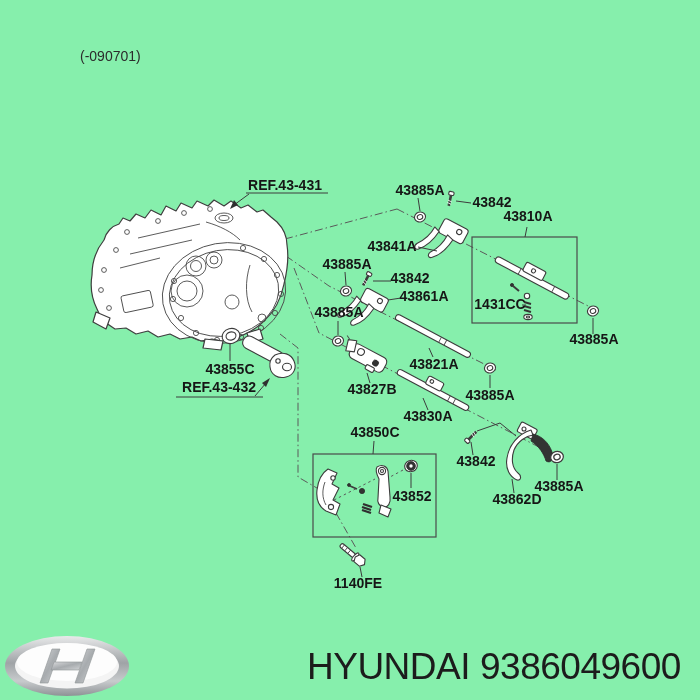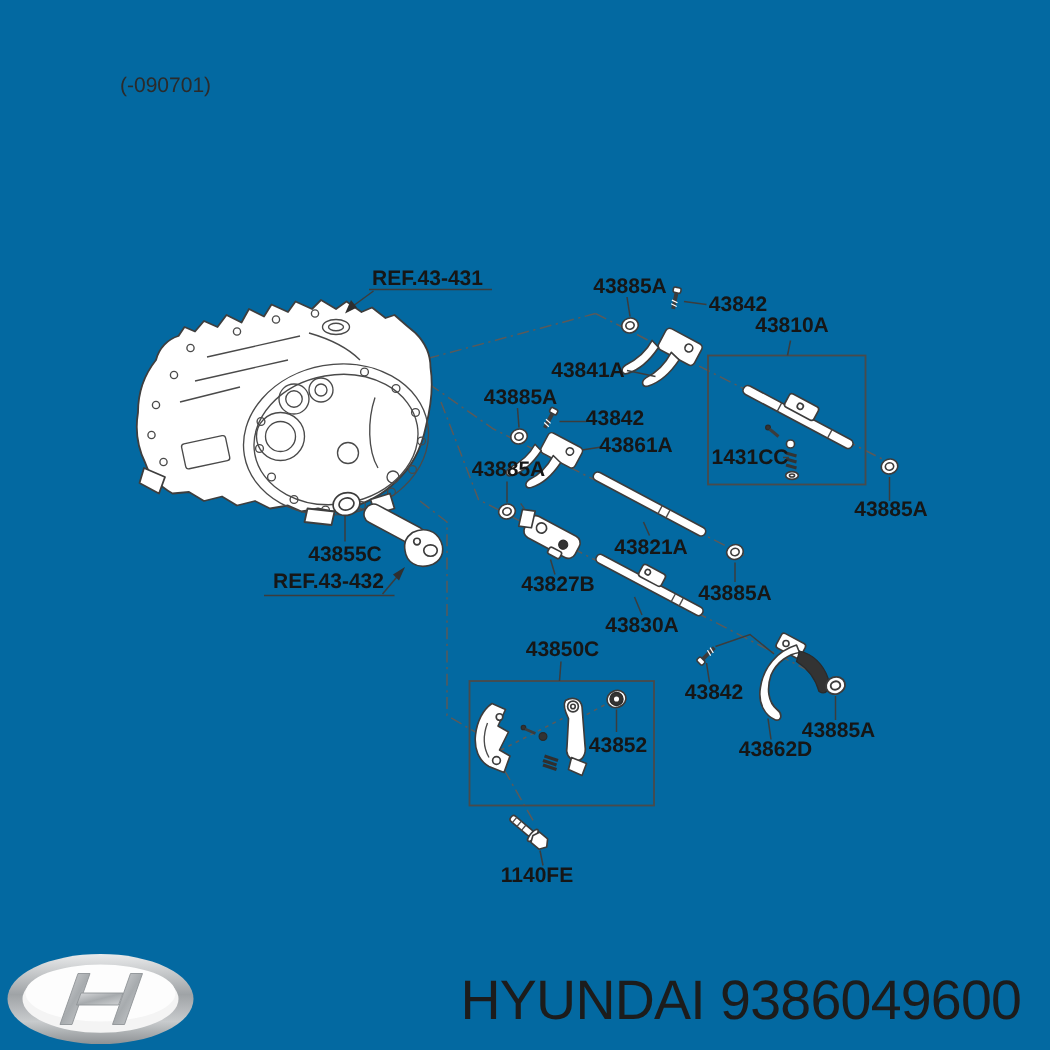--- a/index.html
+++ b/index.html
@@ -1,16 +1,16 @@
 <!DOCTYPE html>
 <html><head>
 <meta charset="utf-8">
 <style>
   html,body{margin:0;padding:0;background:#ffffff;}
-  .page{position:relative;width:700px;height:700px;background:#0369a1;overflow:hidden;
+  .page{position:relative;width:700px;height:700px;background:#86efac;overflow:hidden;
         font-family:"Liberation Sans",sans-serif;}
   svg{position:absolute;left:0;top:0;}
   .outline{fill:#ffffff;stroke:#3e3e3e;stroke-width:1.2;stroke-linejoin:round;}
   .thin{fill:none;stroke:#4a4a4a;stroke-width:0.9;}
   .part{fill:#ffffff;stroke:#3c3c3c;stroke-width:1.1;stroke-linejoin:round;}
   .dark{fill:#333333;stroke:#2a2a2a;stroke-width:0.8;}
   .dash{fill:none;stroke:#5a5a5a;stroke-width:1;stroke-dasharray:8 3 1.5 3;}
   .dot{fill:none;stroke:#5a5a5a;stroke-width:1;stroke-dasharray:2.5 3;}
   .leader{fill:none;stroke:#3c3c3c;stroke-width:1;}
   .boxr{fill:none;stroke:#4a4a4a;stroke-width:1.2;}

